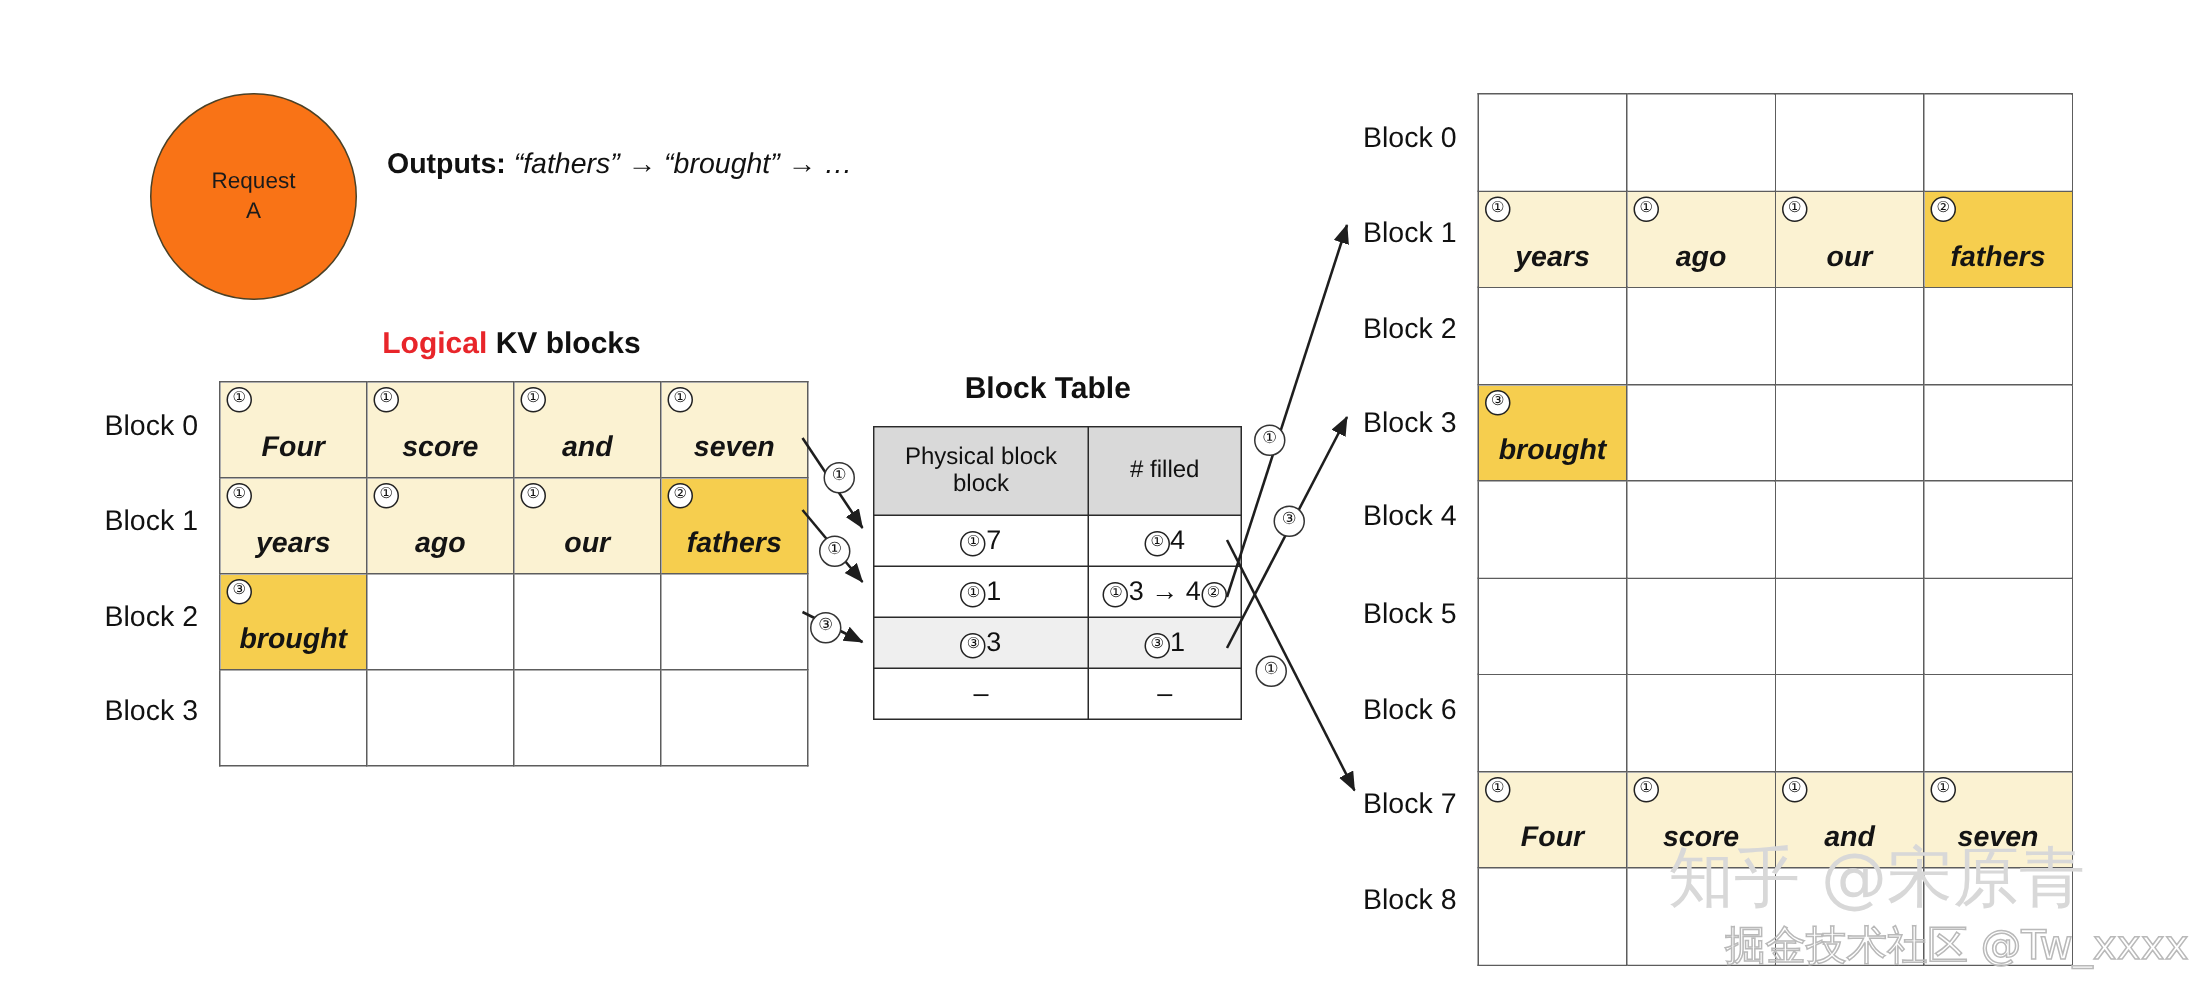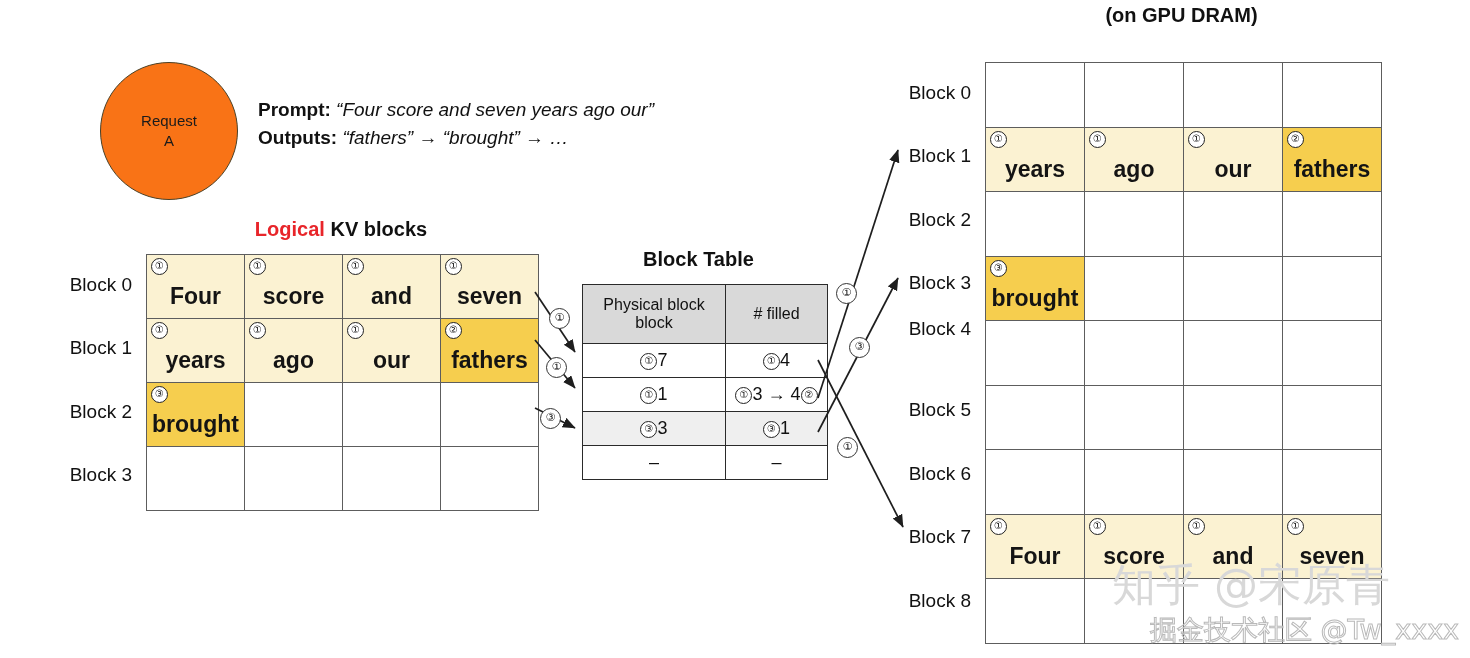--- a/index.html
+++ b/index.html
@@ -30,21 +30,21 @@
   #blocktable-title{left:582px;top:248px;width:233px;font-size:20px;}
   #physical-title{left:985px;top:2px;width:393px;line-height:1.35;}
 
   
   .kvgrid{border-collapse:collapse;table-layout:fixed;}
   .kvgrid td{
     border:1.3px solid #5d5d5d;background:#ffffff;
     position:relative;padding:0;vertical-align:bottom;
   }
   .kvgrid td .tok{
-    font-weight:bold;font-size:23px;
+    font-style:italic;font-weight:bold;font-size:19px;
     display:block;text-align:center;padding-bottom:8px;color:#141414;
     white-space:nowrap;
   }
   .kvgrid td .idx{
     position:absolute;left:4px;top:3px;
     width:15px;height:15px;border-radius:50%;
     border:1.3px solid #222;background:#fff;
     font-size:10px;line-height:13px;text-align:center;
     font-style:normal;font-weight:normal;color:#111;
   }
@@ -104,35 +104,30 @@
 </head>
 <body>
 
 <div class="abs" id="request-circle">
   <span>Request</span>
   <span>A</span>
 </div>
 
 <div class="abs" id="prompt-block">
   <div>
-    <span class="lbl">Prompt:</span>
-    <span class="q">“Four score and seven years ago our”</span>
-  </div>
-  <div>
     <span class="lbl">Outputs:</span>
     <span class="q">“fathers” → “brought” → …</span>
   </div>
 </div>
 
 <div class="abs sec-title" id="logical-title"><span class="red">Logical</span><span> KV blocks</span></div>
 
 <div class="abs sec-title" id="blocktable-title">Block Table</div>
 
 <div class="abs sec-title" id="physical-title">
-  <div>(on GPU DRAM)</div>
 </div>
 
 <table class="abs kvgrid" id="logical-table">
     <tbody id="logical-body">
       <tr>
         <td class="fill-light">
           <span class="idx">①</span>
           <span class="tok">Four</span>
         </td>
         <td class="fill-light">
@@ -373,21 +368,21 @@
           <span class="tok"></span>
         </td>
       </tr>
     </tbody>
   </table>
 <div id="physical-row-labels">
     <div class="abs row-label" style="left: 851px; width: 120px; top: 81.75px;">Block 0</div>
     <div class="abs row-label" style="left: 851px; width: 120px; top: 145.25px;">Block 1</div>
     <div class="abs row-label" style="left: 851px; width: 120px; top: 208.75px;">Block 2</div>
     <div class="abs row-label" style="left: 851px; width: 120px; top: 272.25px;">Block 3</div>
-    <div class="abs row-label" style="left: 851px; width: 120px; top: 318px;">Block 4</div>
+    <div class="abs row-label" style="left: 851px; width: 120px; top: 334px;">Block 4</div>
     <div class="abs row-label" style="left: 851px; width: 120px; top: 399.25px;">Block 5</div>
     <div class="abs row-label" style="left: 851px; width: 120px; top: 462.75px;">Block 6</div>
     <div class="abs row-label" style="left: 851px; width: 120px; top: 526.25px;">Block 7</div>
     <div class="abs row-label" style="left: 851px; width: 120px; top: 589.75px;">Block 8</div>
   </div>
 
 <svg class="abs" id="arrow-layer" viewBox="0 0 1470 658">
   <defs>
     <marker id="ah" markerWidth="9" markerHeight="9" refX="7.2" refY="3.1" orient="auto">
       <path d="M0,0 L7.6,3.1 L0,6.2 z" fill="#1e1e1e"></path>

